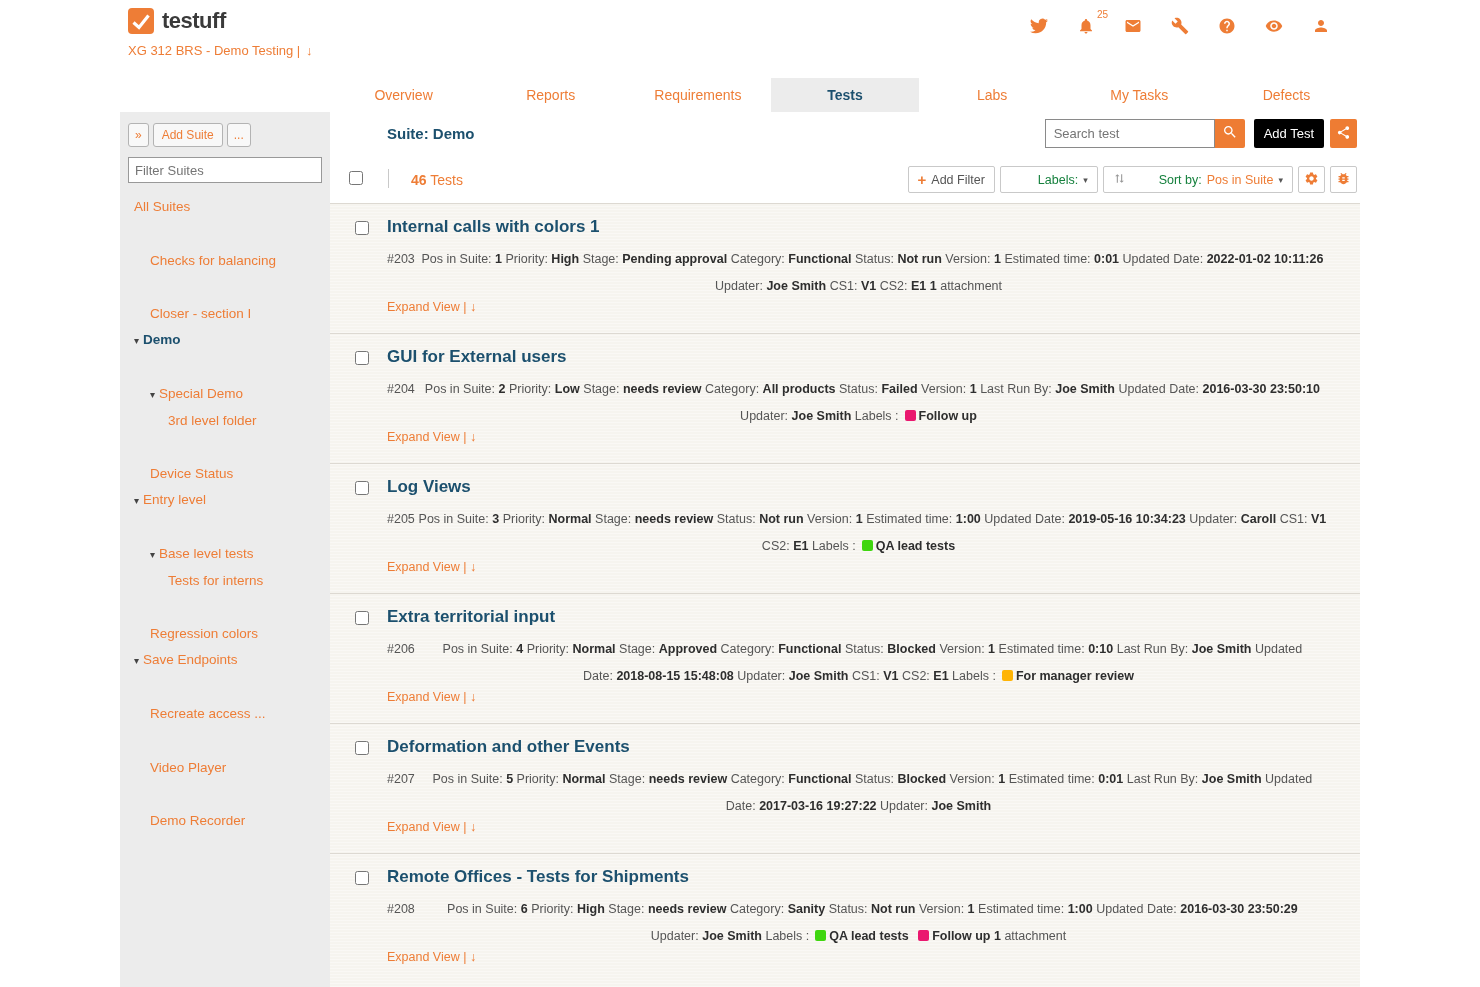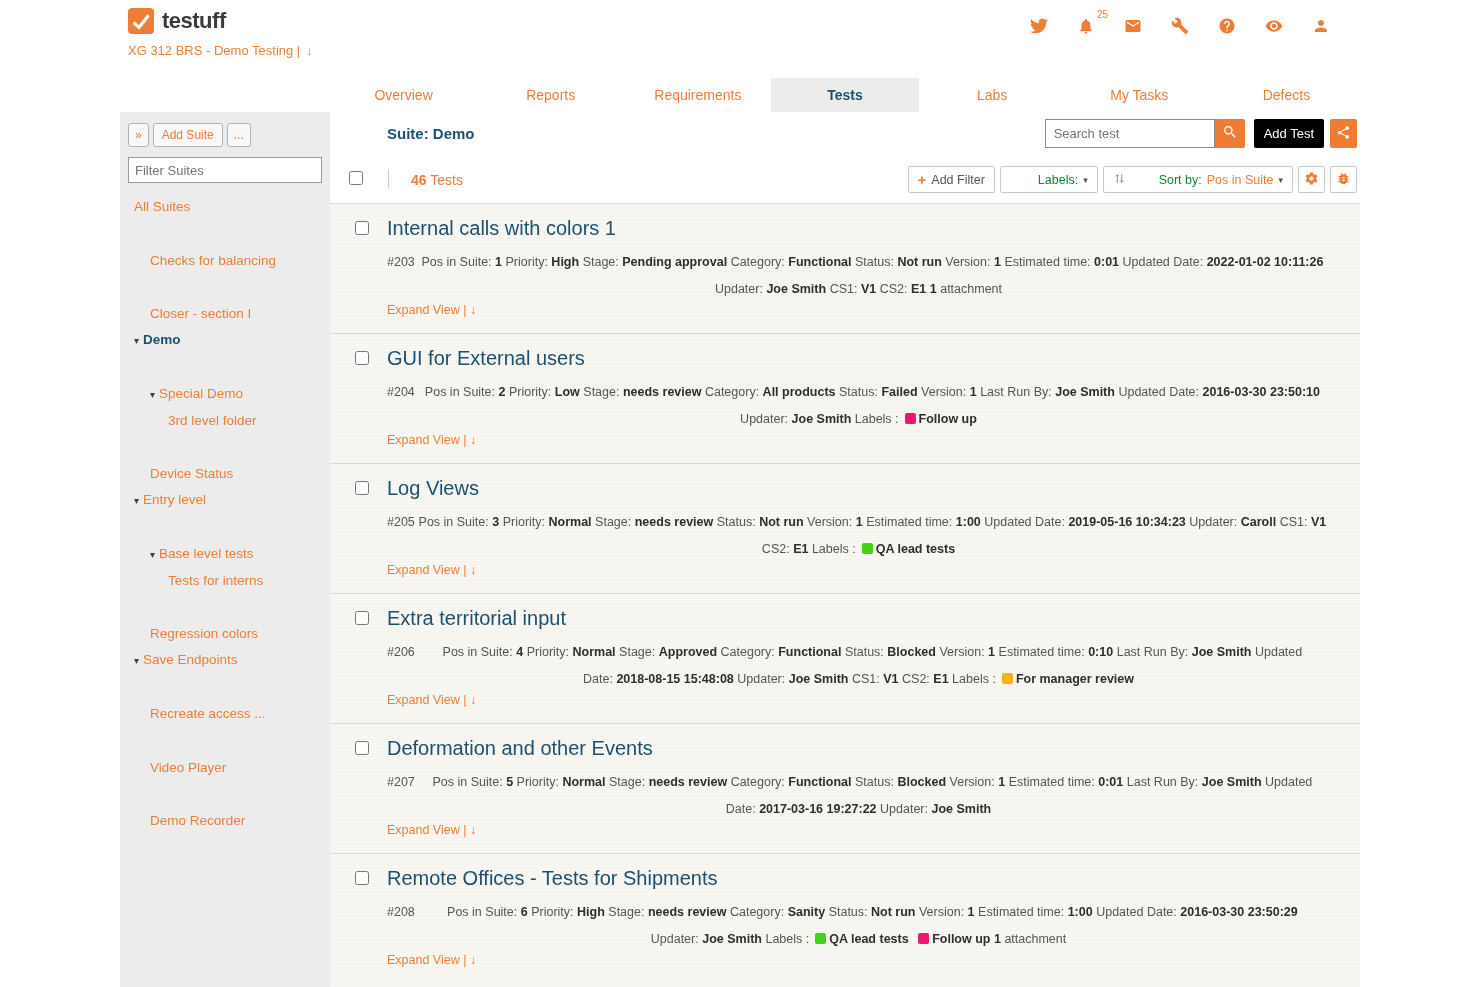--- a/index.html
+++ b/index.html
@@ -65,21 +65,21 @@
   .tbtn .dd { font-size:9px; color:#555; }
   .tbtn.square { width:27px; padding:0; justify-content:center; }
   .tbtn.square svg { width:15px; height:15px; fill:#ee7d36; }
   .sort-glyph svg { width:13px; height:13px; fill:#999; }
 
   
   .tests-list { position:absolute; top:91px; left:0; right:0; bottom:0; background:#f6f4ef;
     background-image: repeating-linear-gradient(0deg, rgba(255,255,255,.4) 0 1px, transparent 1px 3px); overflow:hidden; }
   .test-item { position:relative; border-top:1px solid #ddd9d2; min-height:130px; padding:13px 30px 10px 57px; }
   .test-check { position:absolute; left:21px; top:14px; width:14px; height:14px; cursor:pointer; }
-  .test-title { font-size:20px; font-weight:normal; color:#1c506e; cursor:pointer; display:inline-block; }
+  .test-title { font-size:17px; font-weight:bold; color:#1c506e; cursor:pointer; display:inline-block; }
   .test-details { margin-top:9px; text-align:center; font-size:12.5px; line-height:27px; color:#555; }
   .test-id { float:left; color:#555; }
   .test-details .k { color:#555; }
   .test-details .v { color:#2e2e2e; font-weight:bold; }
   .swatch { display:inline-block; width:11px; height:11px; border-radius:2px; vertical-align:-1px; margin:0 3px 0 6px; }
   .expand-row { clear:both; margin-top:0; color:#ee7d36; font-size:12.5px; cursor:pointer; }
 </style>
 </head>
 <body>
 

